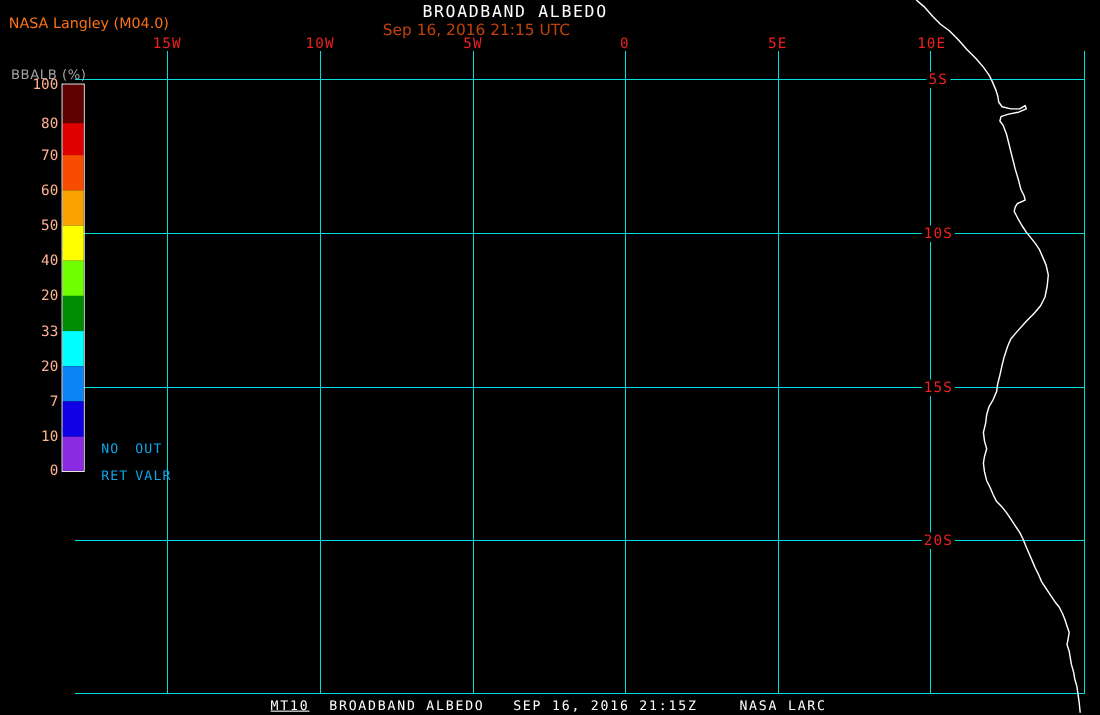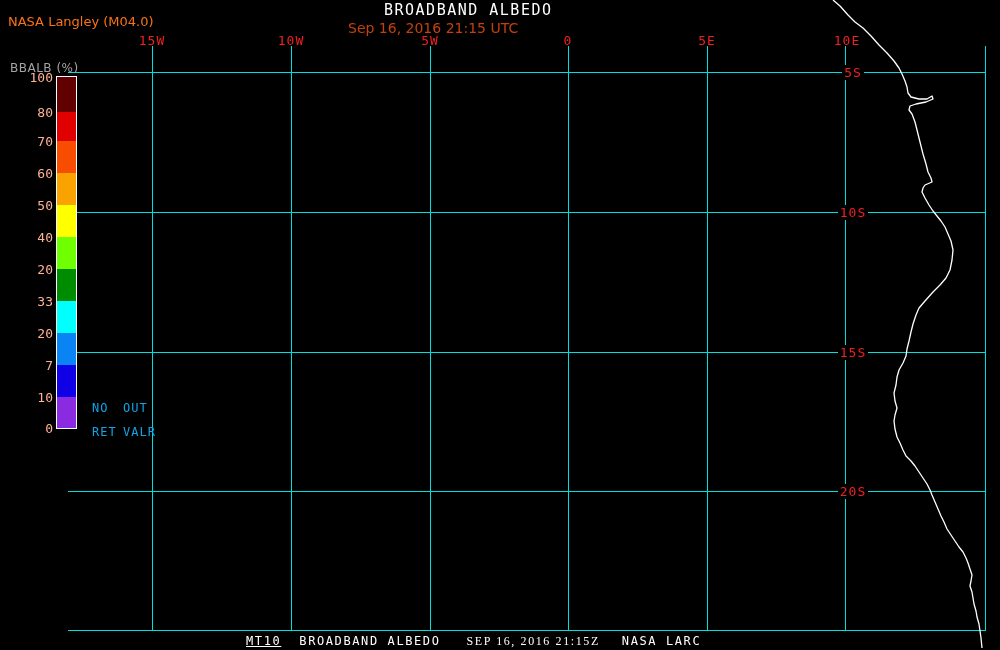--- a/index.html
+++ b/index.html
@@ -23,21 +23,21 @@
        font:13px "DejaVu Sans Mono", monospace;letter-spacing:1px;z-index:3;}
   .lat{left:832px;width:42px;text-align:center;color:#ee2020;
        font:13px "DejaVu Sans Mono", monospace;letter-spacing:1px;z-index:3;}
   .lat span{background:#000;padding:0 2px;}
   .map-svg{left:0;top:0;z-index:1;}
   .labels{z-index:3;}
   .footer{left:246px;top:634px;color:#fff;font:12px "DejaVu Sans Mono", monospace;
           letter-spacing:1.6px;display:flex;white-space:pre;}
   .footer .f-model{margin-right:18px;text-decoration:underline;}
   .footer .f-product{margin-right:26px;}
-  .footer .f-datetime{margin-right:22px;font-family:Liberation Serif, serif;}
+  .footer .f-datetime{margin-right:38px;}
 </style>
 </head>
 <body>
 
 <svg class="abs map-svg" width="1000" height="650" viewBox="0 0 1000 650">
   <g stroke="#00dede" stroke-width="1" shape-rendering="crispEdges">
     <line x1="152.5" y1="46" x2="152.5" y2="631"></line>
     <line x1="291.5" y1="46" x2="291.5" y2="631"></line>
     <line x1="430.5" y1="46" x2="430.5" y2="631"></line>
     <line x1="568.5" y1="46" x2="568.5" y2="631"></line>

